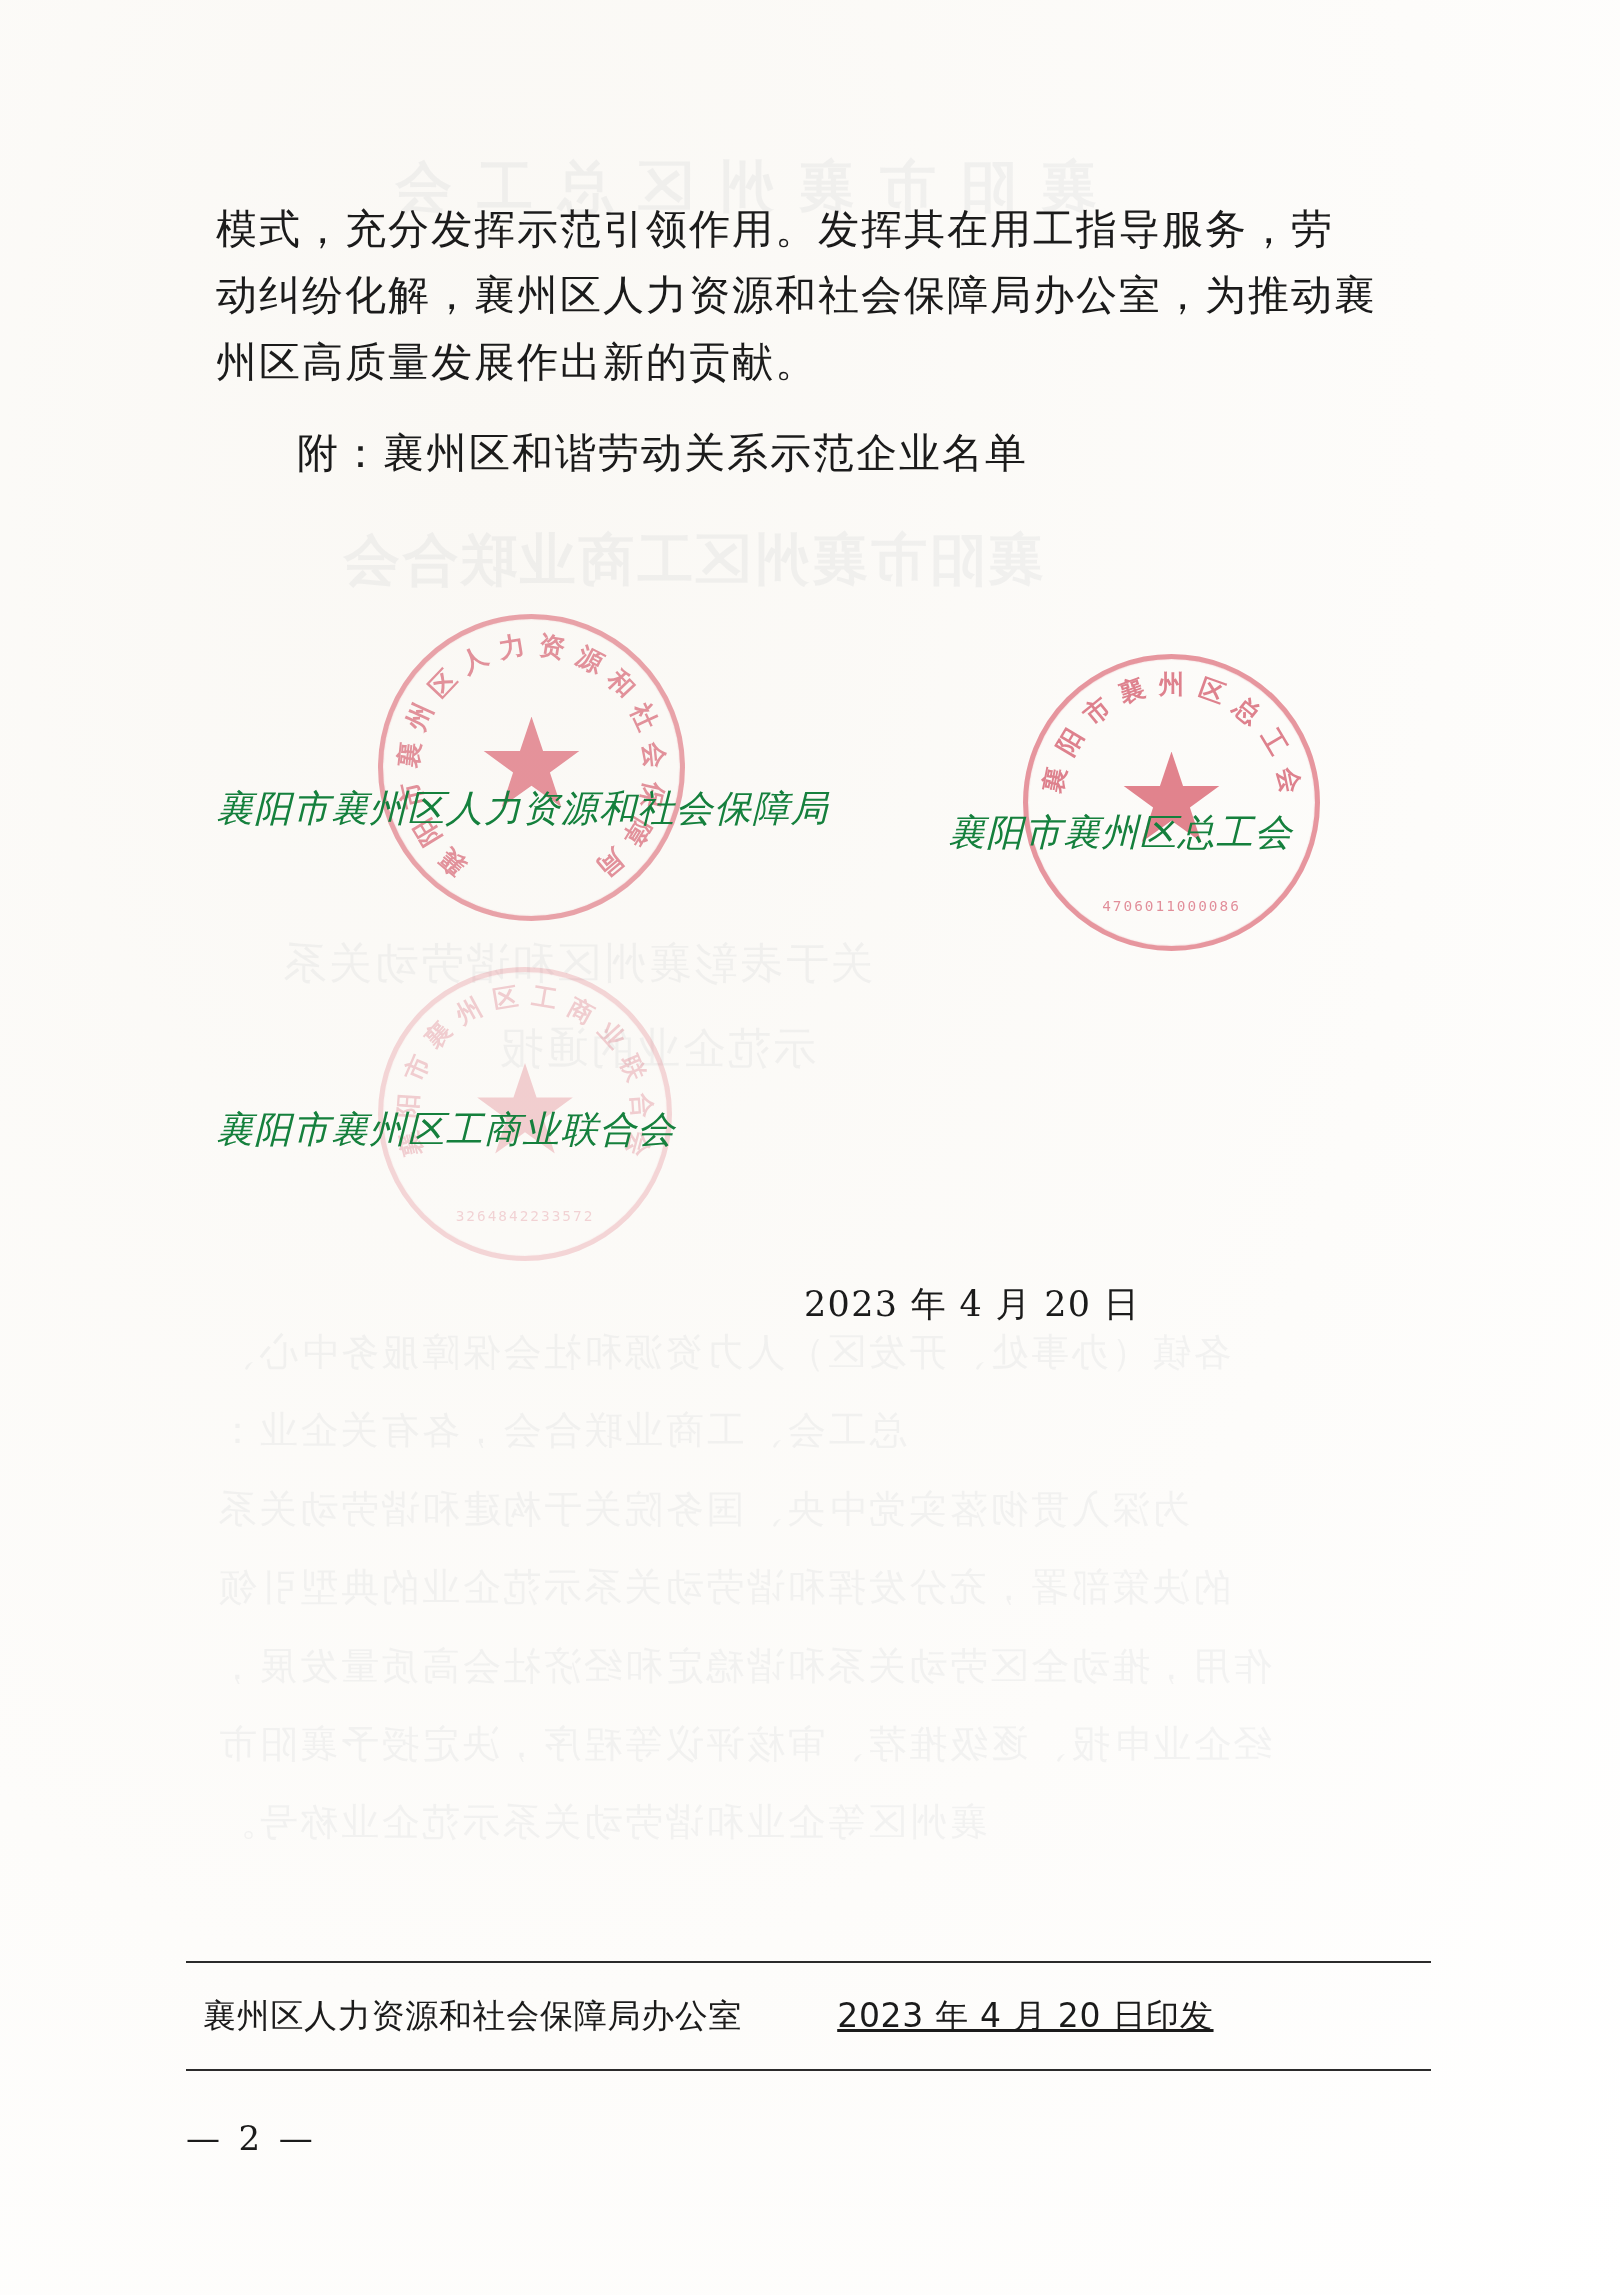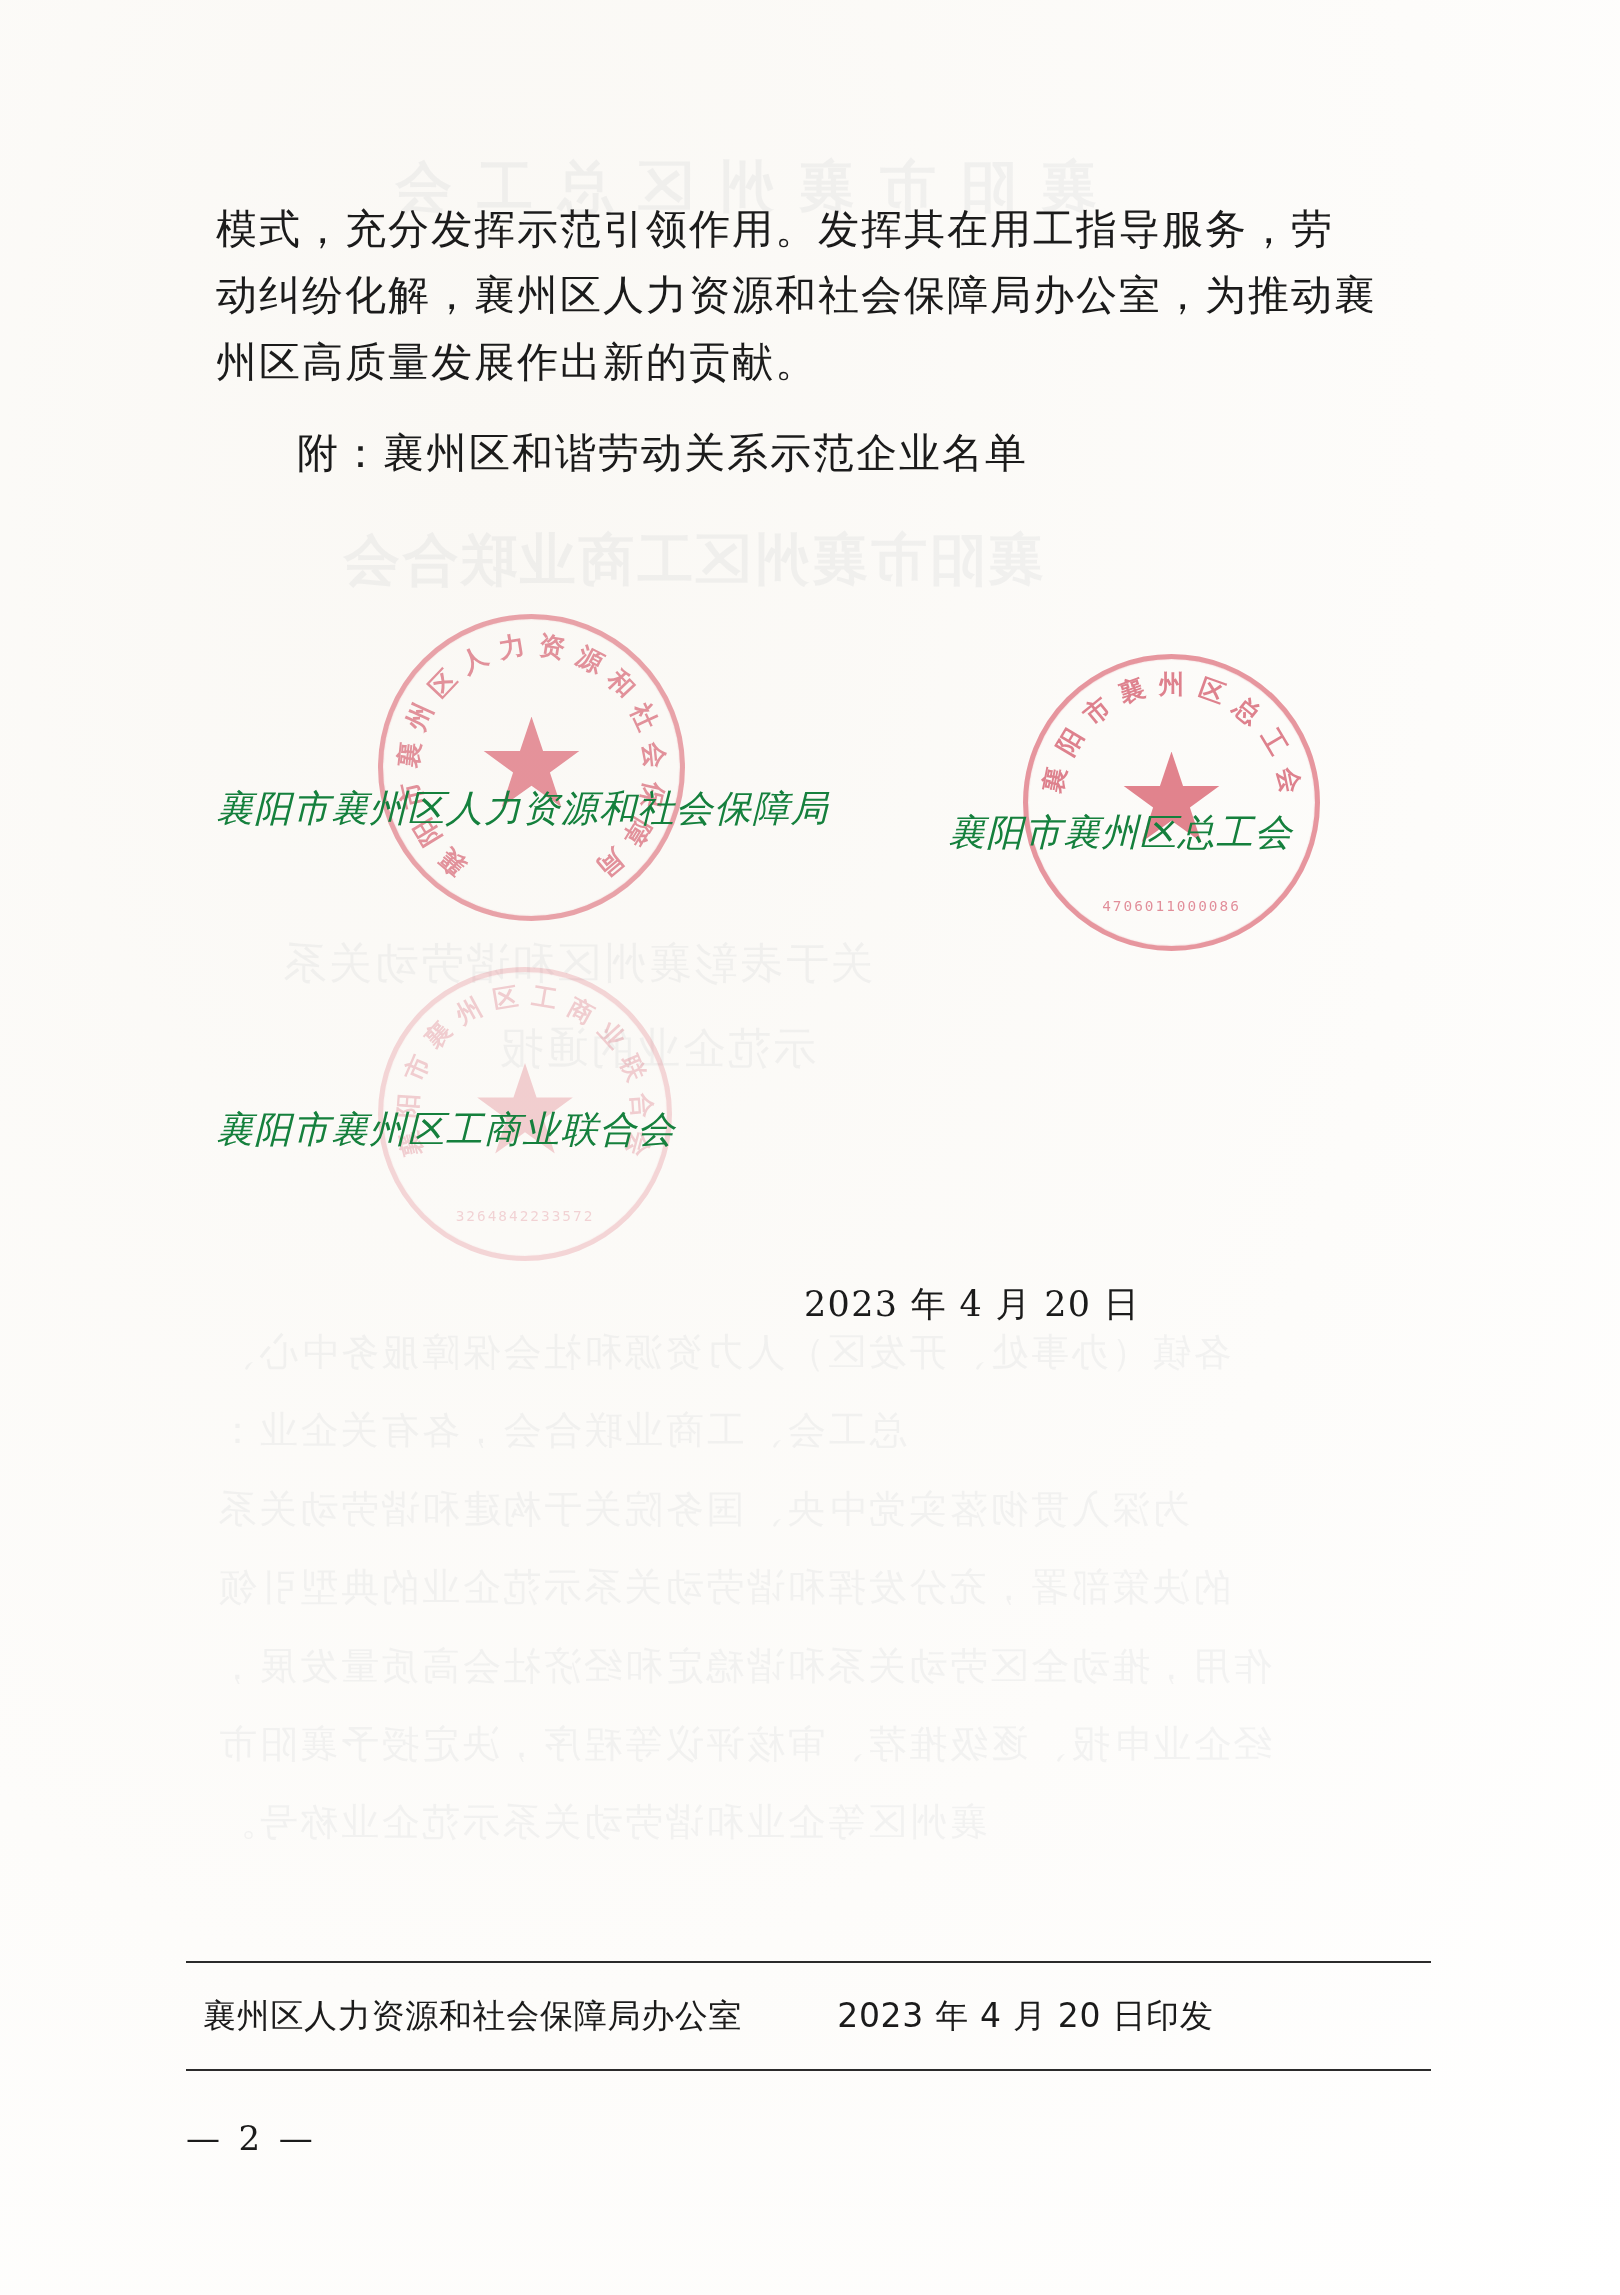--- a/index.html
+++ b/index.html
@@ -186,20 +186,21 @@
     font-family: "DejaVu Sans", "Liberation Sans", sans-serif;
     white-space: nowrap;
   }
   .footer-right {
     margin-left: 95px;
     font-size: 33px;
     letter-spacing: 0.7px;
     color: #1b1b1b;
     font-family: "DejaVu Sans", "Liberation Sans", sans-serif;
     white-space: nowrap;
+    text-decoration: underline;
   }
   .page-number {
     position: absolute;
     left: 186px;
     top: 2118px;
     font-size: 34px;
     letter-spacing: 3.9px;
     color: #1b1b1b;
     font-family: "DejaVu Serif", "Liberation Serif", serif;
   }

